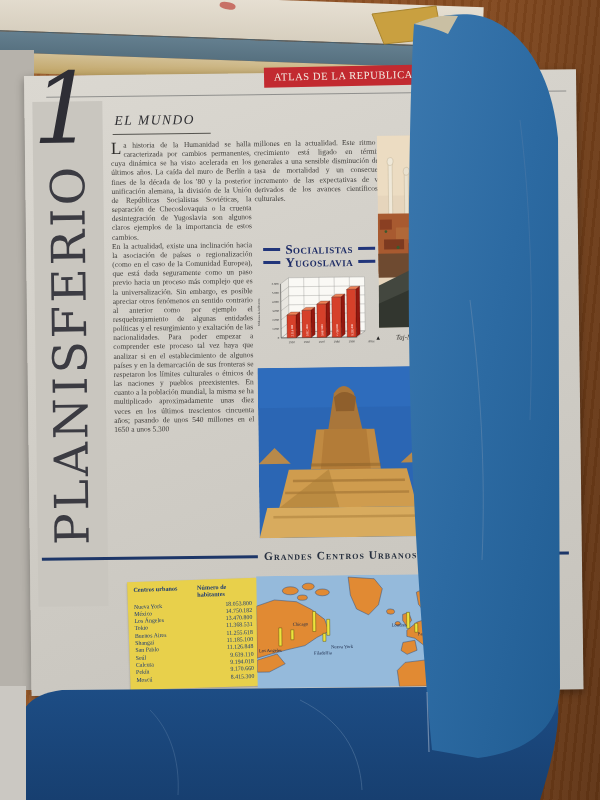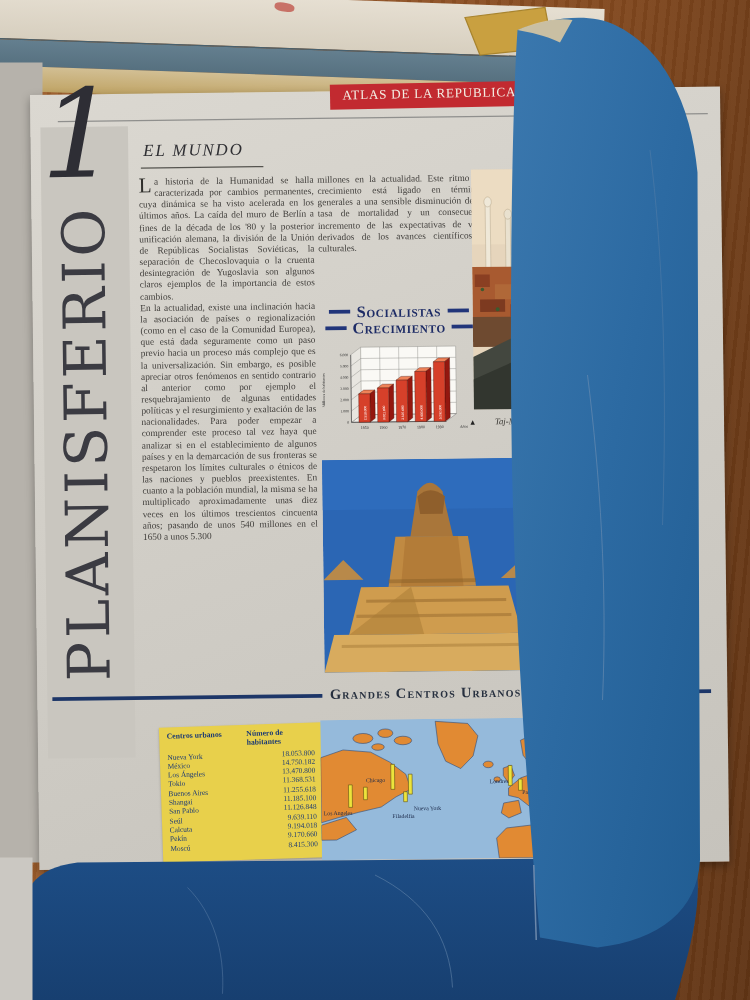--- a/index.html
+++ b/index.html
@@ -101,21 +101,21 @@
     </div>
 
     <div class="abs" id="chart-hdr">
       <div class="hline">
         <span class="dash"></span>
         <span class="txt">Socialistas</span>
         <span class="dash"></span>
       </div>
       <div class="hline">
         <span class="dash"></span>
-        <span class="txt">Crecimiento</span>
+        <span class="txt">Yugoslavia</span>
         <span class="dash"></span>
       </div>
     </div>
     <svg class="abs" id="chart-svg" width="132" height="92" viewBox="0 0 132 92">
         <polygon points="36,6 112,6 112,60 36,60" fill="#faf9f5"></polygon>
         <polygon points="28,66 36,60 112,60 104,66" fill="#efede8" stroke="#777" stroke-width="0.4"></polygon>
         <polygon points="28,12 36,6 36,60 28,66" fill="#e8e6e0"></polygon>
         <path d="M28,66 L36,60 L112,60" stroke="#8a8a86" stroke-width="0.35" fill="none"></path>
         <text x="26" y="67" font-size="3" text-anchor="end" fill="#333" font-family="Liberation Serif,serif">0</text>
         <path d="M28,57 L36,51 L112,51" stroke="#8a8a86" stroke-width="0.35" fill="none"></path>

